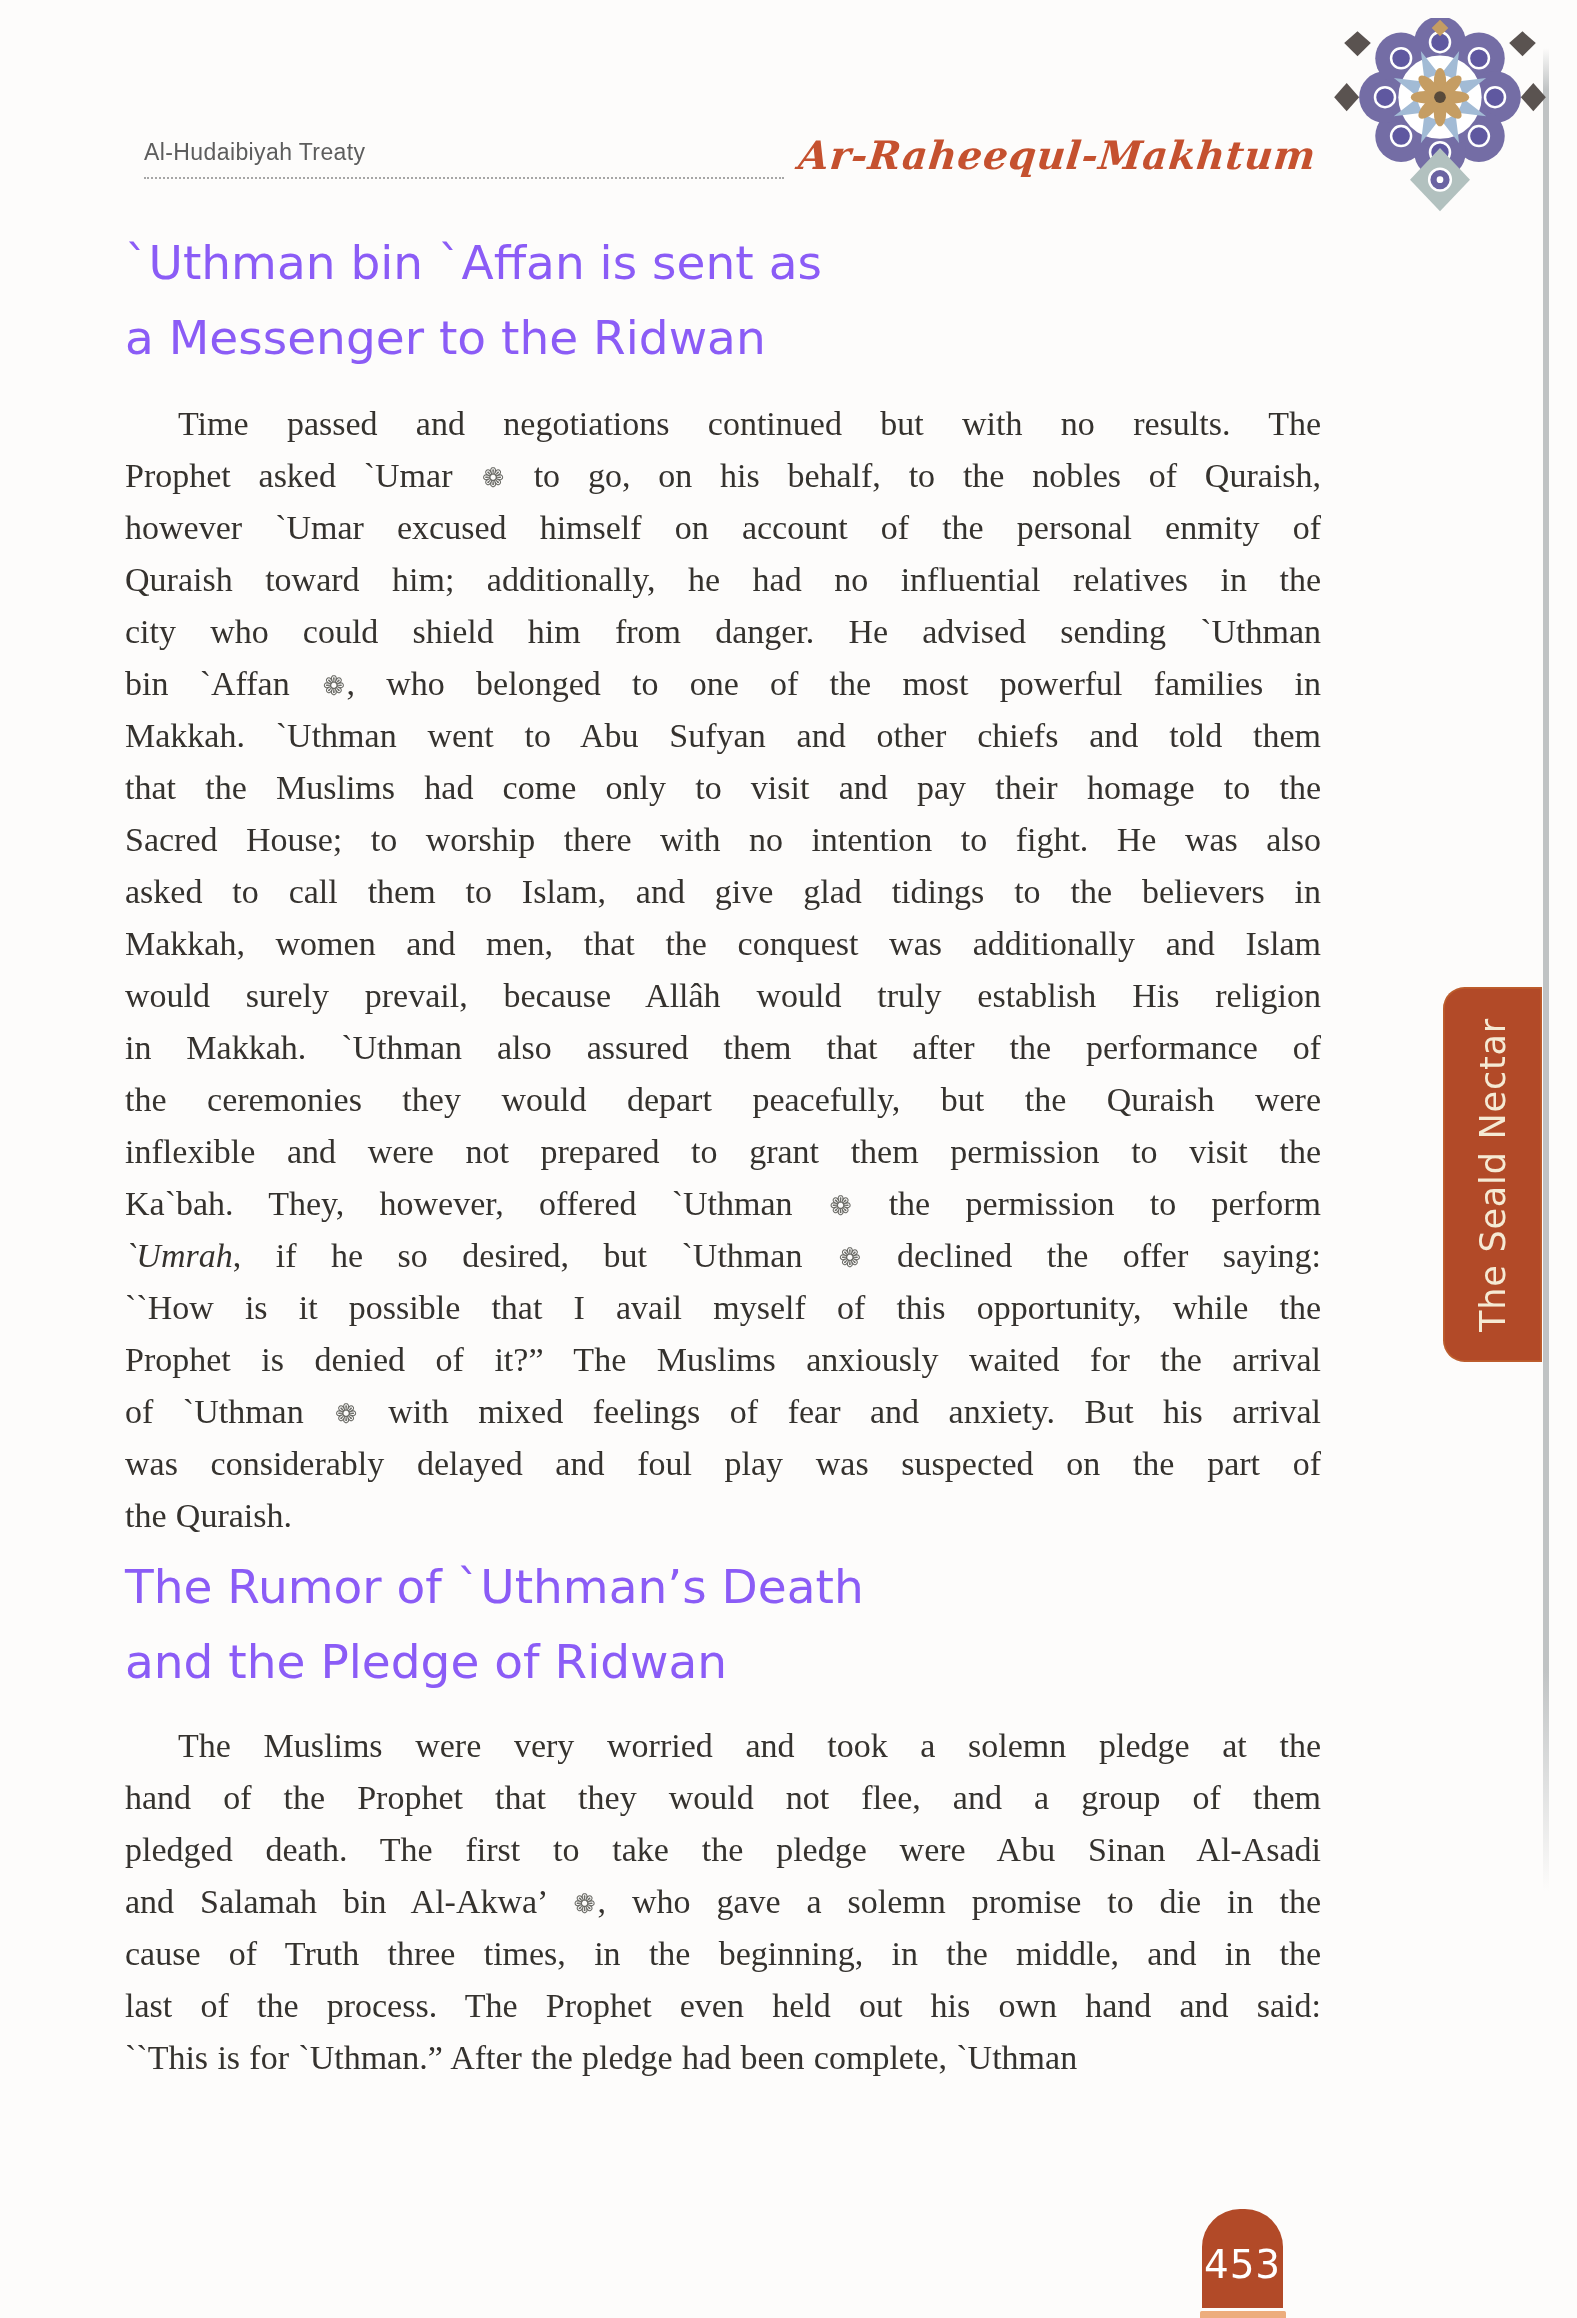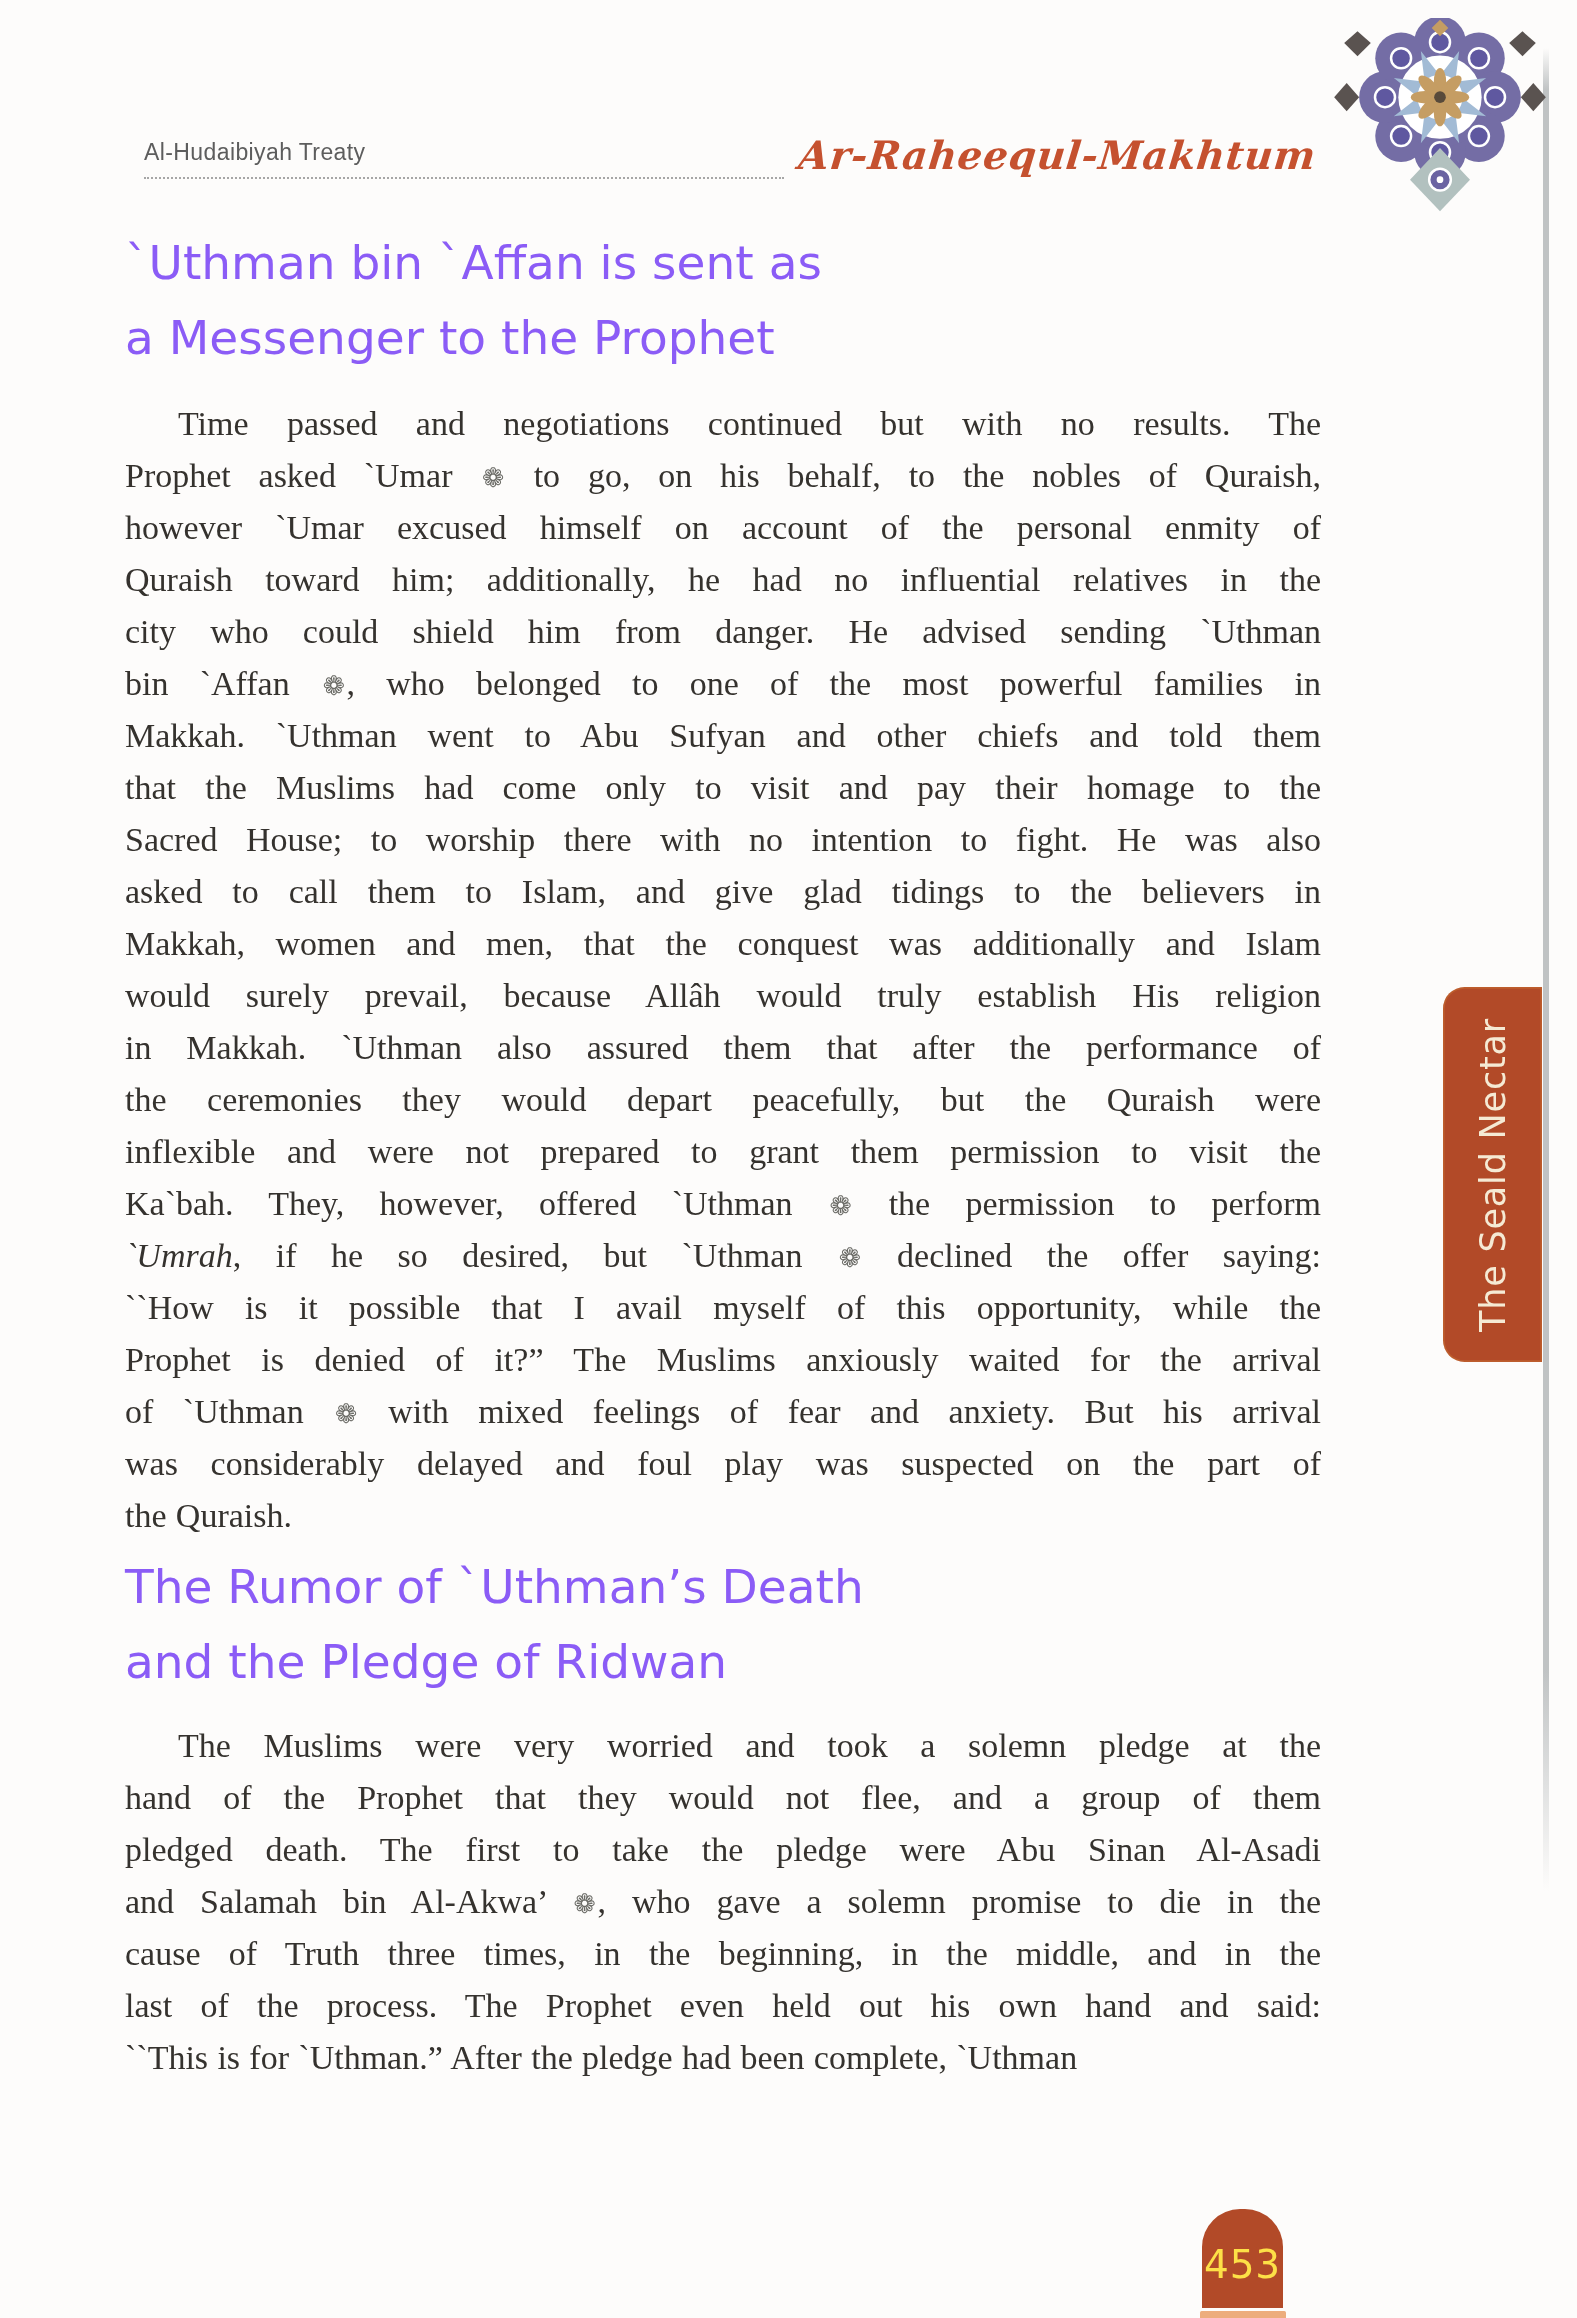--- a/index.html
+++ b/index.html
@@ -87,21 +87,21 @@
   }
 
   
   .page-badge {
     position:absolute; left:1202px; top:2209px; width:81px; height:99px; z-index:4;
     background:#b24a28; border-radius:38px 38px 0 0;
     display:flex; align-items:center; justify-content:center;
   }
   .page-number {
     font-family:"DejaVu Sans", sans-serif;
-    font-size:39px; color:#fde047; margin-top:11.7px; letter-spacing:0.8px;
+    font-size:39px; color:#ffffff; margin-top:11.7px; letter-spacing:0.8px;
   }
   .badge-bar {
     position:absolute; left:1200px; top:2311px; width:86px; height:9.2px; z-index:4;
     background:#edad7d; border-radius:1.7px;
   }
 </style>
 </head>
 <body>
 
 <div class="page">
@@ -169,21 +169,21 @@
       <circle cx="127" cy="194" r="13" fill="#6a63a2" stroke="#ffffff" stroke-width="3"></circle>
       <circle cx="127" cy="194" r="4" fill="#ffffff"></circle>
     </svg>
   </div>
 
   <div class="vline"></div>
 
   <div class="main-col">
     <div class="heading h1">
         <div class="tline">`Uthman bin `Affan is sent as</div>
-        <div class="tline tline-last">a Messenger to the Prophet</div>
+        <div class="tline tline-last">a Messenger to the Ridwan</div>
       </div>
 
     <div class="para p1">
         <div class="tline">Time passed and negotiations continued but with no results. The</div>
         <div class="tline">Prophet asked `Umar <span class="rad">❁</span> to go, on his behalf, to the nobles of Quraish,</div>
         <div class="tline">however `Umar excused himself on account of the personal enmity of</div>
         <div class="tline">Quraish toward him; additionally, he had no influential relatives in the</div>
         <div class="tline">city who could shield him from danger. He advised sending `Uthman</div>
         <div class="tline">bin `Affan <span class="rad">❁</span>, who belonged to one of the most powerful families in</div>
         <div class="tline">Makkah. `Uthman went to Abu Sufyan and other chiefs and told them</div>

